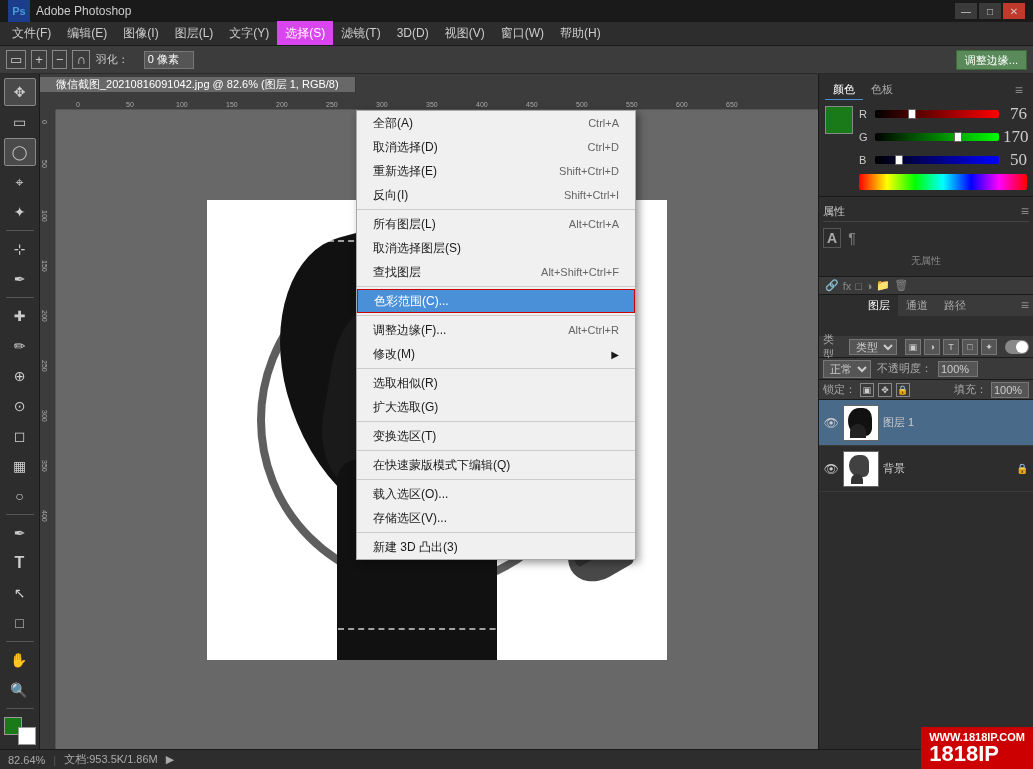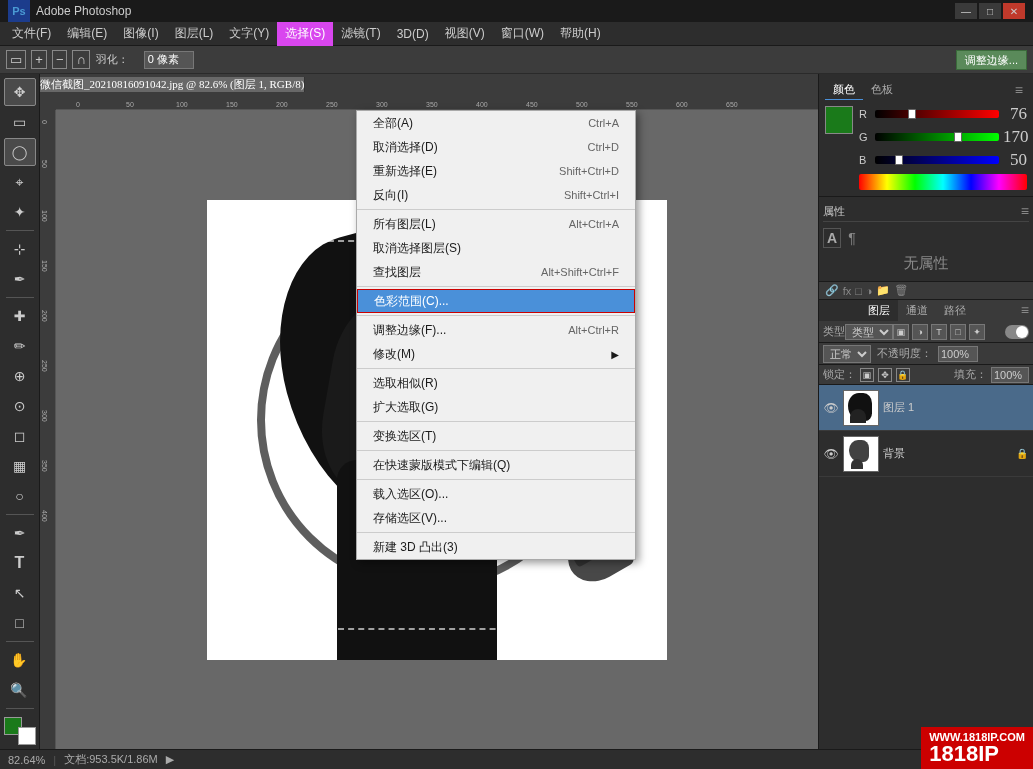--- a/index.html
+++ b/index.html
@@ -48,21 +48,21 @@
       align-items: center;
       justify-content: center;
     }
     .win-btn.close-btn { background: #c0392b; }
 
     
     #menu-bar {
       height: 24px;
       background: #2d2d2d;
       display: flex;
-      align-items: center;
+      align-items: flex-end;
       padding: 0 4px;
       border-bottom: 1px solid #1a1a1a;
     }
     .menu-item {
       padding: 2px 8px;
       color: #ccc;
       font-size: 12px;
       cursor: pointer;
       height: 24px;
       display: flex;
@@ -181,27 +181,26 @@
     #tab-bar {
       height: 20px;
       background: #3c3c3c;
       display: flex;
       align-items: center;
     }
     .canvas-tab {
       height: 15px;
       background: #5a5a5a;
       border-right: 1px solid #333;
-      padding: 0 0;
-      font-size: 11px;
-      color: #ccc;
-      display: flex;
-      align-items: center;
-      cursor: pointer;
-      font-family: Liberation Serif, serif;
+      padding: 0 16px;
+      font-size: 11px;
+      color: #ccc;
+      display: flex;
+      align-items: center;
+      cursor: pointer;
     }
     .canvas-tab.active { background: #686868; color: white; }
     #ruler-corner {
       position: absolute;
       top: 20px;
       left: 0;
       width: 16px;
       height: 16px;
       background: #3c3c3c;
       z-index: 10;
@@ -429,21 +428,21 @@
       justify-content: space-between;
       align-items: center;
       color: #ccc;
       font-size: 11px;
       padding: 2px 0;
       border-bottom: 1px solid #444;
       margin-bottom: 4px;
     }
     .props-empty {
       color: #888;
-      font-size: 15px;
+      font-size: 10px;
       padding: 4px 0;
       text-align: center;
     }
 
     
     #layers-panel {
       flex: 1;
       display: flex;
       flex-direction: column;
       overflow: hidden;
@@ -459,22 +458,23 @@
       color: #aaa;
       cursor: pointer;
     }
     .layers-tab.active { color: #fff; background: #2d2d2d; }
     #layers-filter {
       height: 22px;
       background: #3a3a3a;
       display: flex;
       align-items: center;
       padding: 0 4px;
-      gap: 0;
+      gap: 8px;
       border-bottom: 1px solid #1a1a1a;
+      margin-top: 20px;
     }
     #layers-blend {
       height: 22px;
       background: #3a3a3a;
       display: flex;
       align-items: center;
       padding: 0 4px;
       gap: 6px;
       border-bottom: 1px solid #1a1a1a;
       font-size: 11px;

